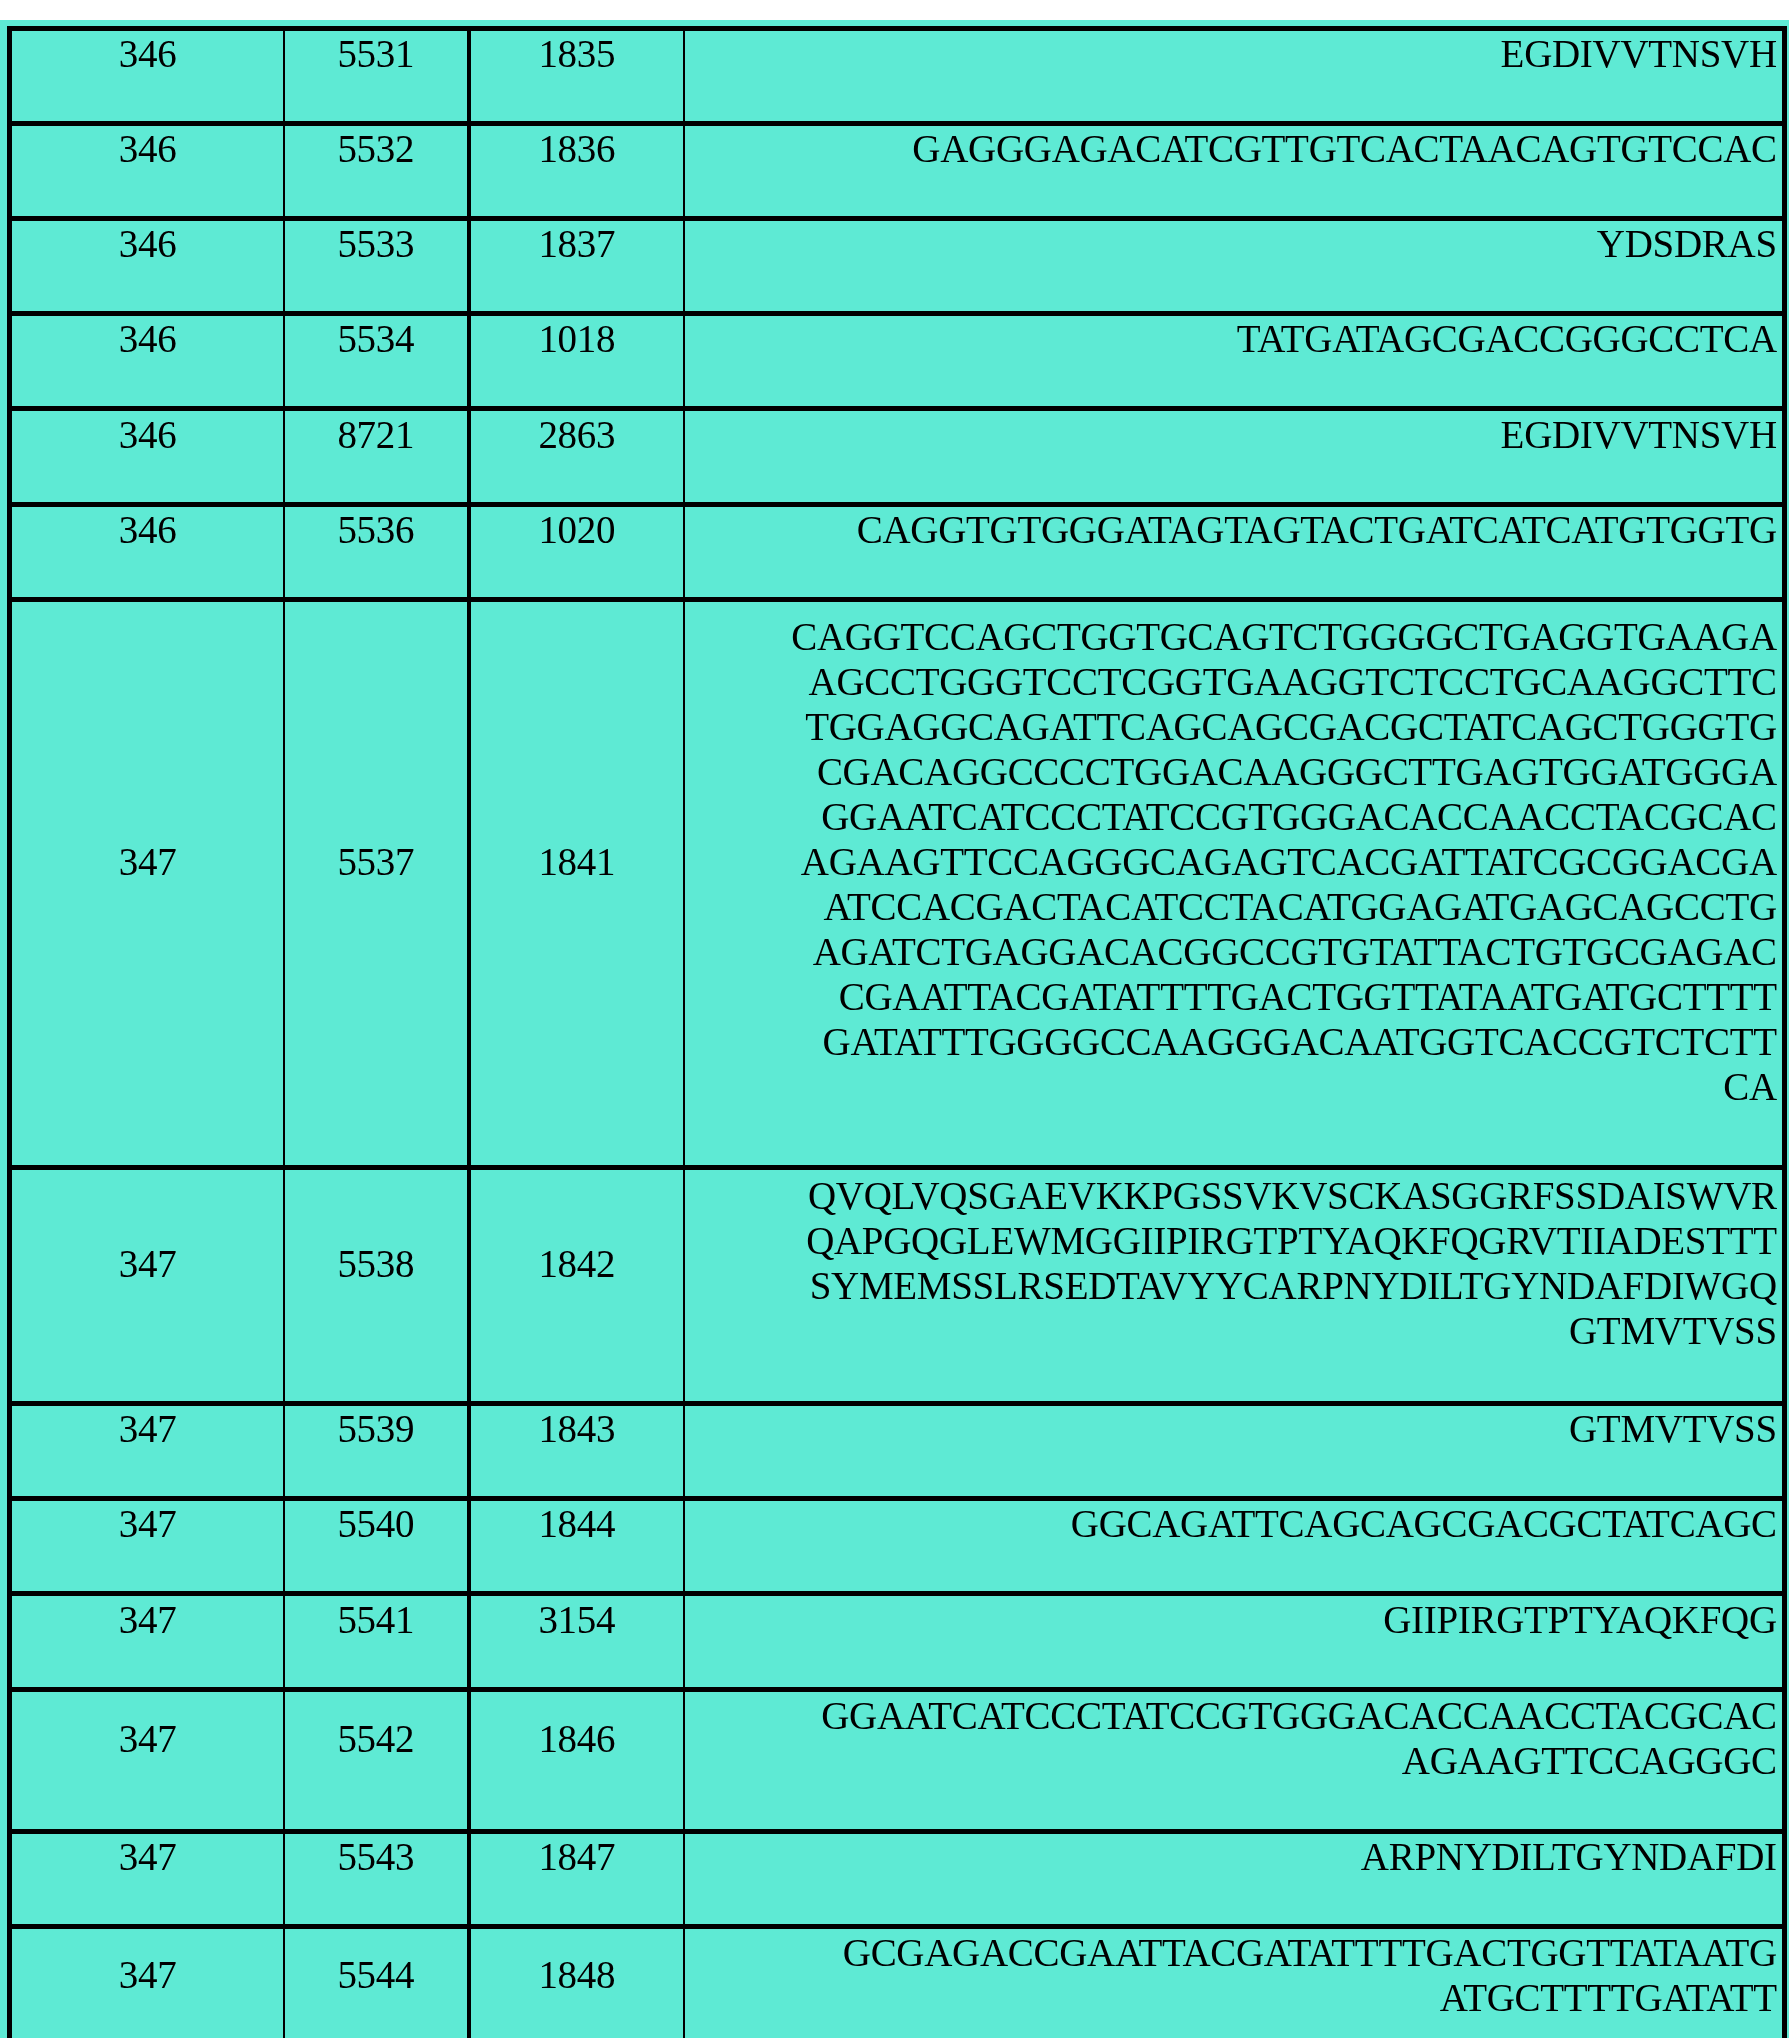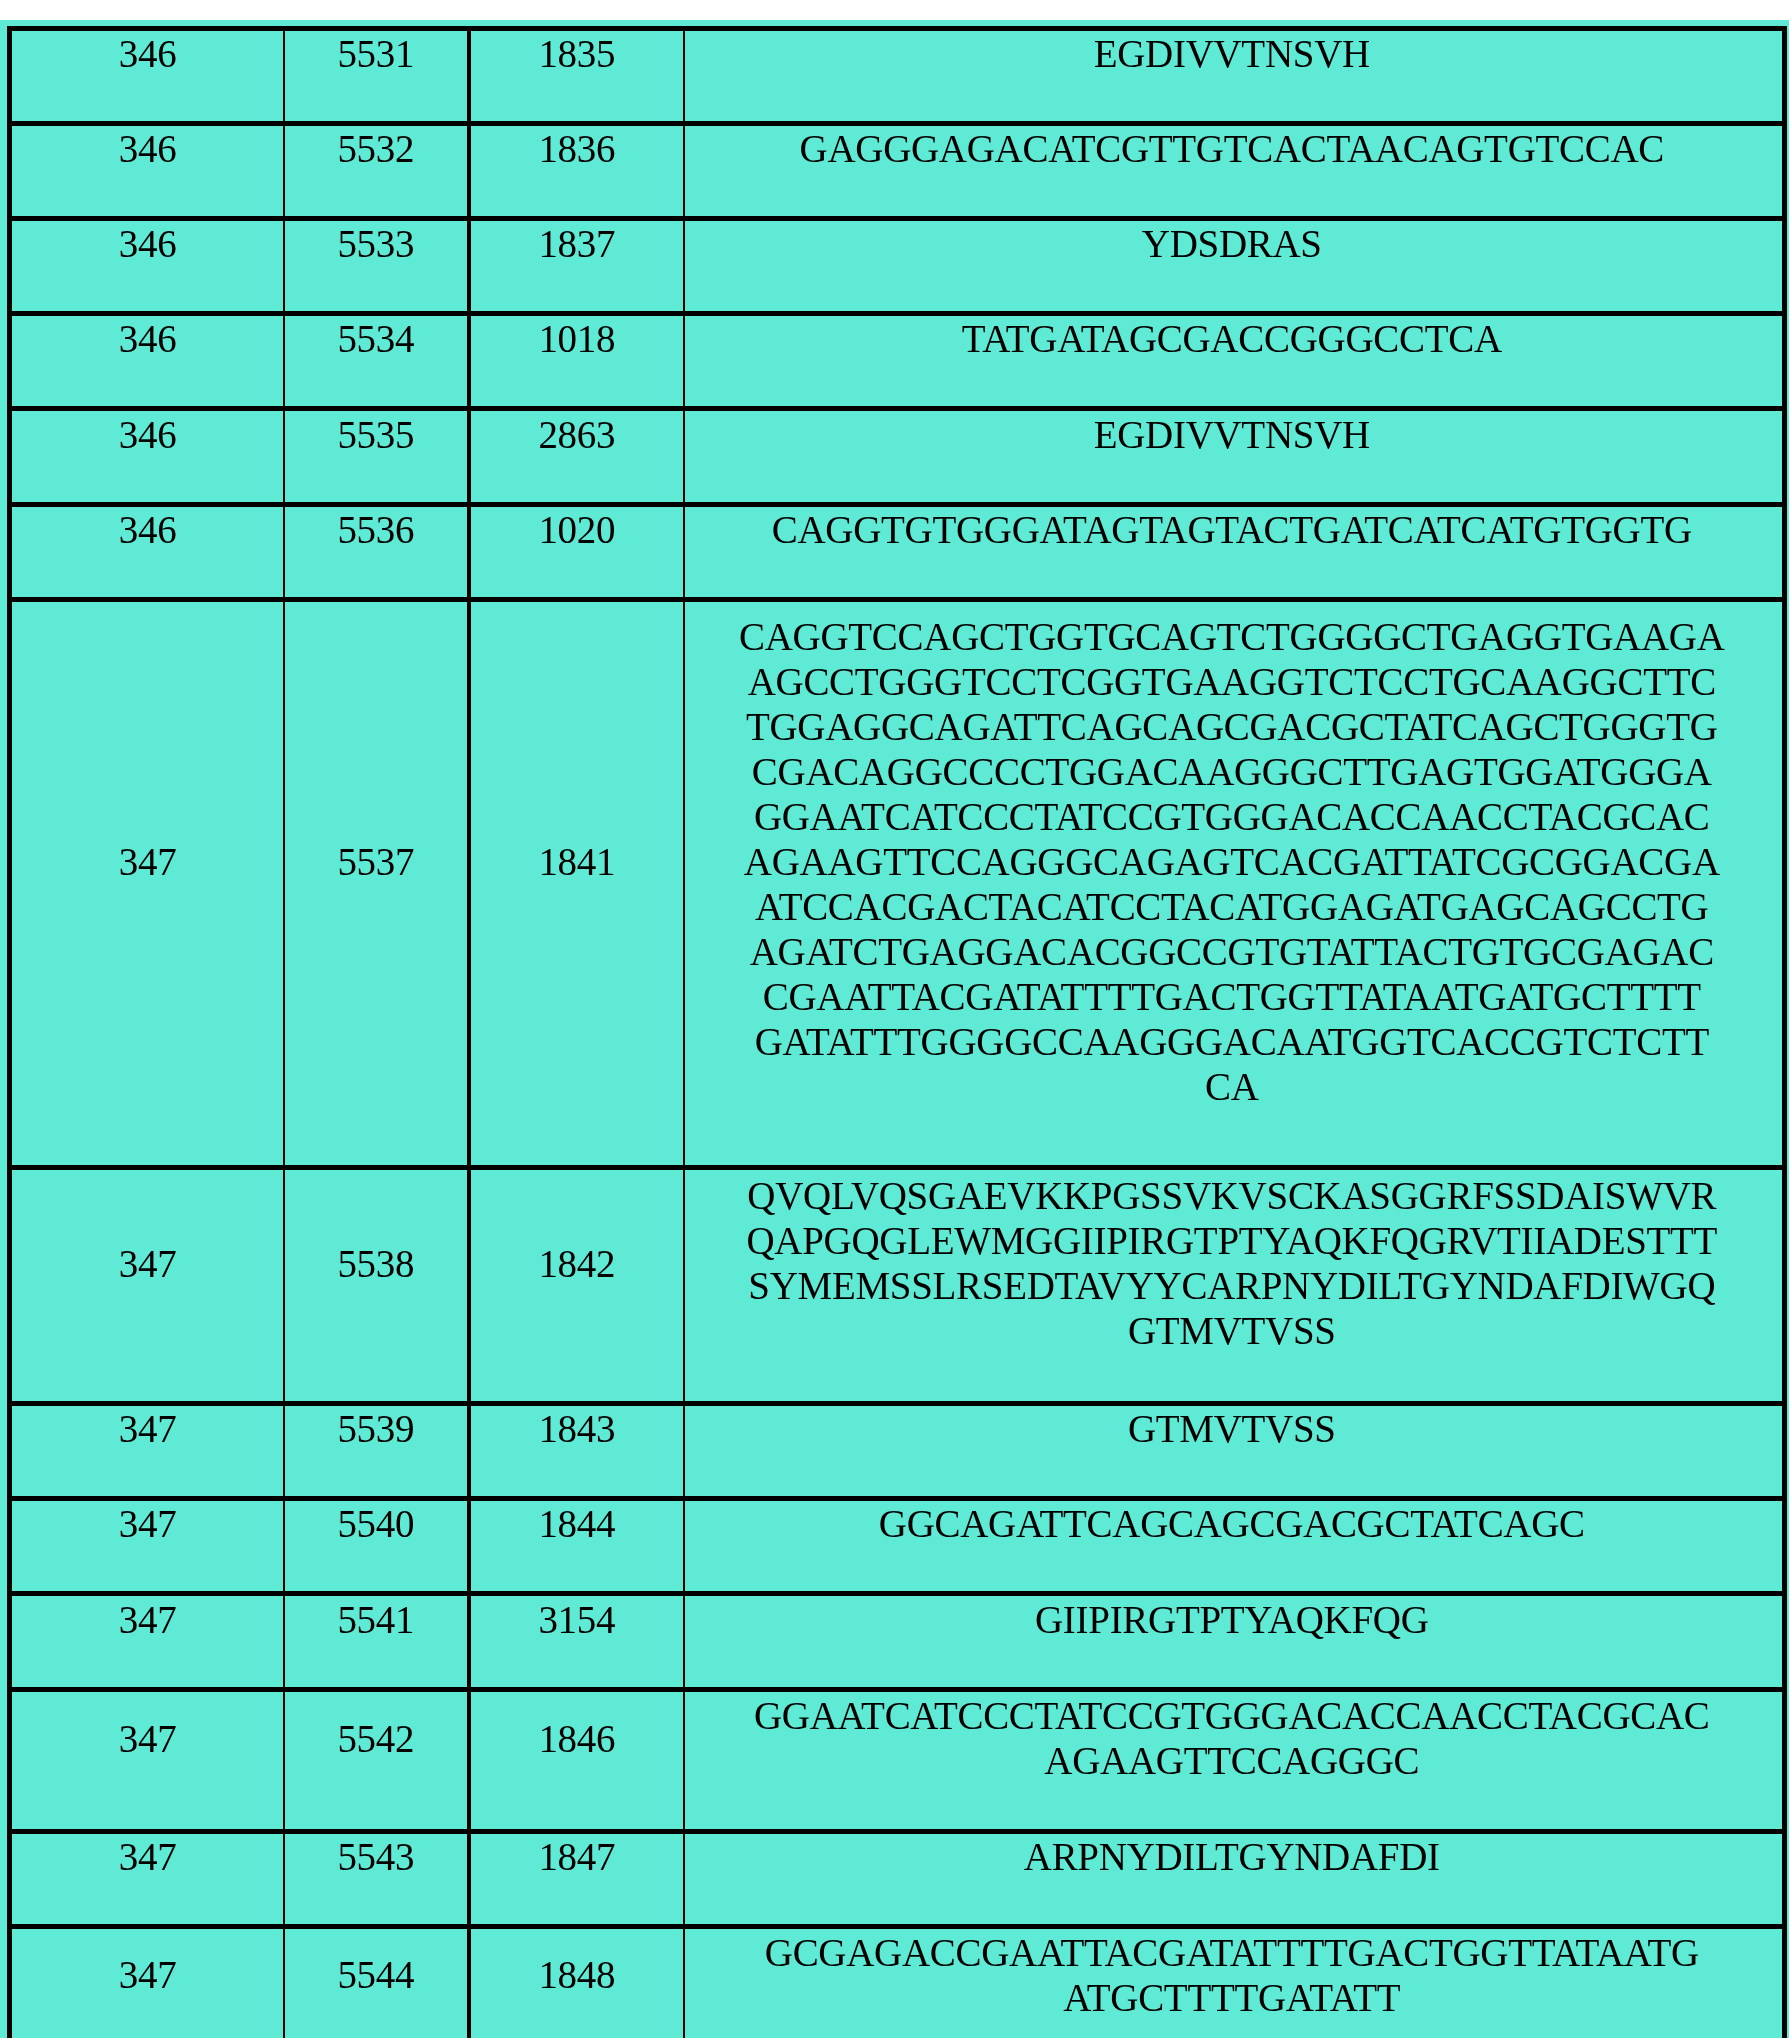--- a/index.html
+++ b/index.html
@@ -36,21 +36,21 @@
     vertical-align: middle;
     padding: 0 0 45px 0; 
   }
   td.num {
     text-align: center;
   }
   td.c2 {
     border-right-width: 4.6px;
   }
   td.seq {
-    text-align: center;
+    text-align: right;
     padding-left: 2px;
     padding-right: 5.5px;
     white-space: pre-line;
     word-break: break-all;
   }
 </style>
 </head>
 <body>
 
 <div class="page">
@@ -85,21 +85,21 @@
 
   <tr style="height: 94px;">
     <td class="num c1">346</td>
     <td class="num c2">5534</td>
     <td class="num c3">1018</td>
     <td class="seq c4">TATGATAGCGACCGGGCCTCA</td>
   </tr>
 
   <tr style="height: 96px;">
     <td class="num c1">346</td>
-    <td class="num c2">5535</td>
+    <td class="num c2">8721</td>
     <td class="num c3">2863</td>
     <td class="seq c4">EGDIVVTNSVH</td>
   </tr>
 
   <tr style="height: 93px;">
     <td class="num c1">346</td>
     <td class="num c2">5536</td>
     <td class="num c3">1020</td>
     <td class="seq c4">CAGGTGTGGGATAGTAGTACTGATCATCATGTGGTG</td>
   </tr>

